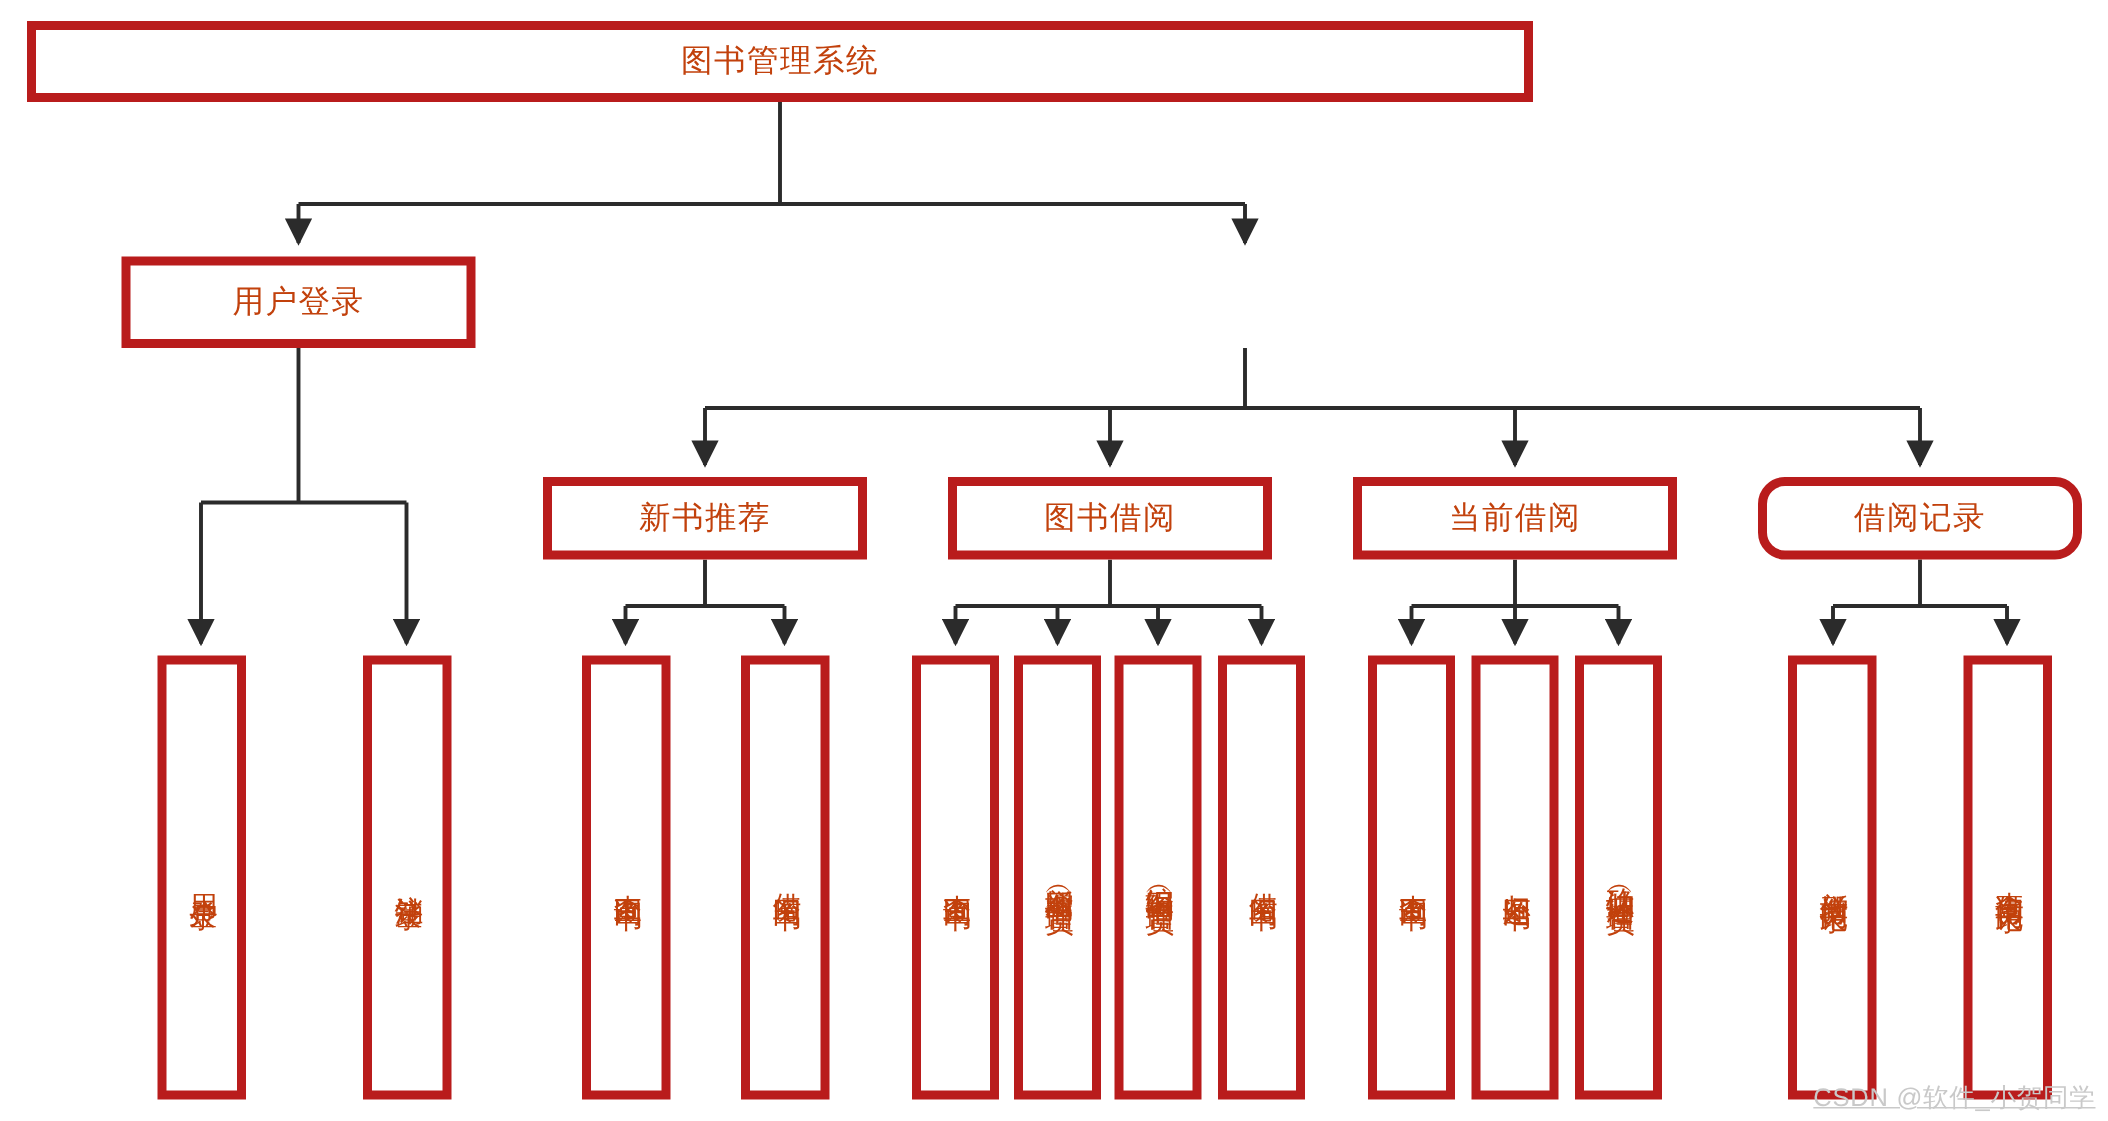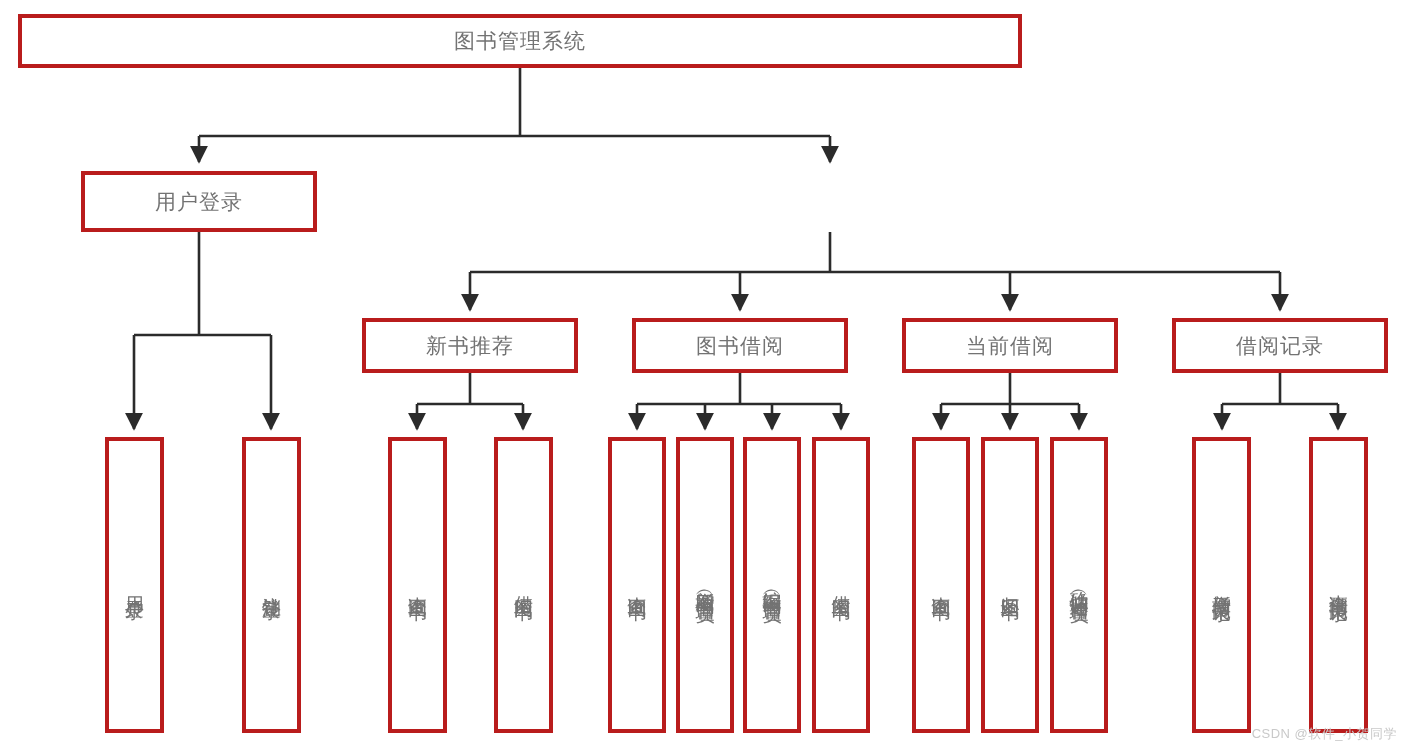--- a/index.html
+++ b/index.html
@@ -22,25 +22,25 @@
     left: 0;
     top: 0;
     width: 1405px;
     height: 747px;
     pointer-events: none;
   }
   .node {
     position: absolute;
     box-sizing: border-box;
     background: #ffffff;
-    border: 4px solid #b91c1c;
+    border: 6px solid #b91c1c;
     display: flex;
     align-items: center;
     justify-content: center;
-    color: #737373;
+    color: #c2410c;
   }
   .node.h {
     
   }
   .node.h .label {
     font-size: 21px;
     line-height: 1.1;
     letter-spacing: 1px;
     white-space: nowrap;
   }
@@ -55,25 +55,26 @@
     font-size: 19px;
     line-height: 1.38;
     letter-spacing: 2px;
     text-align: center;
     max-height: 100%;
   }
   #watermark {
     position: absolute;
     right: 8px;
     bottom: 4px;
-    font-size: 13px;
+    font-size: 17px;
     color: #c9c9c9;
     letter-spacing: 0.5px;
     white-space: nowrap;
     user-select: none;
+    text-decoration: underline;
   }
 </style>
 </head>
 <body>
 
 <div id="canvas">
 
   <svg id="wires" viewBox="0 0 1405 747">
     <defs>
       <marker id="arrow" viewBox="0 0 10 10" refX="9" refY="5" markerWidth="7" markerHeight="7" orient="auto-start-reverse">
@@ -134,21 +135,21 @@
 
   <div class="node h" style="left:632px; top:318px; width:216px; height:55px;">
     <span class="label">图书借阅</span>
   </div>
   <div class="node h" style="left:362px; top:318px; width:216px; height:55px;">
     <span class="label">新书推荐</span>
   </div>
   <div class="node h" style="left:902px; top:318px; width:216px; height:55px;text-align:right;">
     <span class="label">当前借阅</span>
   </div>
-  <div class="node h" style="left:1172px; top:318px; width:216px; height:55px;">
+  <div class="node h" style="left:1172px; top:318px; width:216px; height:55px;border-radius:18px;">
     <span class="label">借阅记录</span>
   </div>
 
   <div class="node v" style="left:105px; top:437px; width:59px; height:296px;">
     <span class="label">用户登录</span>
   </div>
   <div class="node v" style="left:242px; top:437px; width:59px; height:296px;">
     <span class="label">注销登录</span>
   </div>
 

